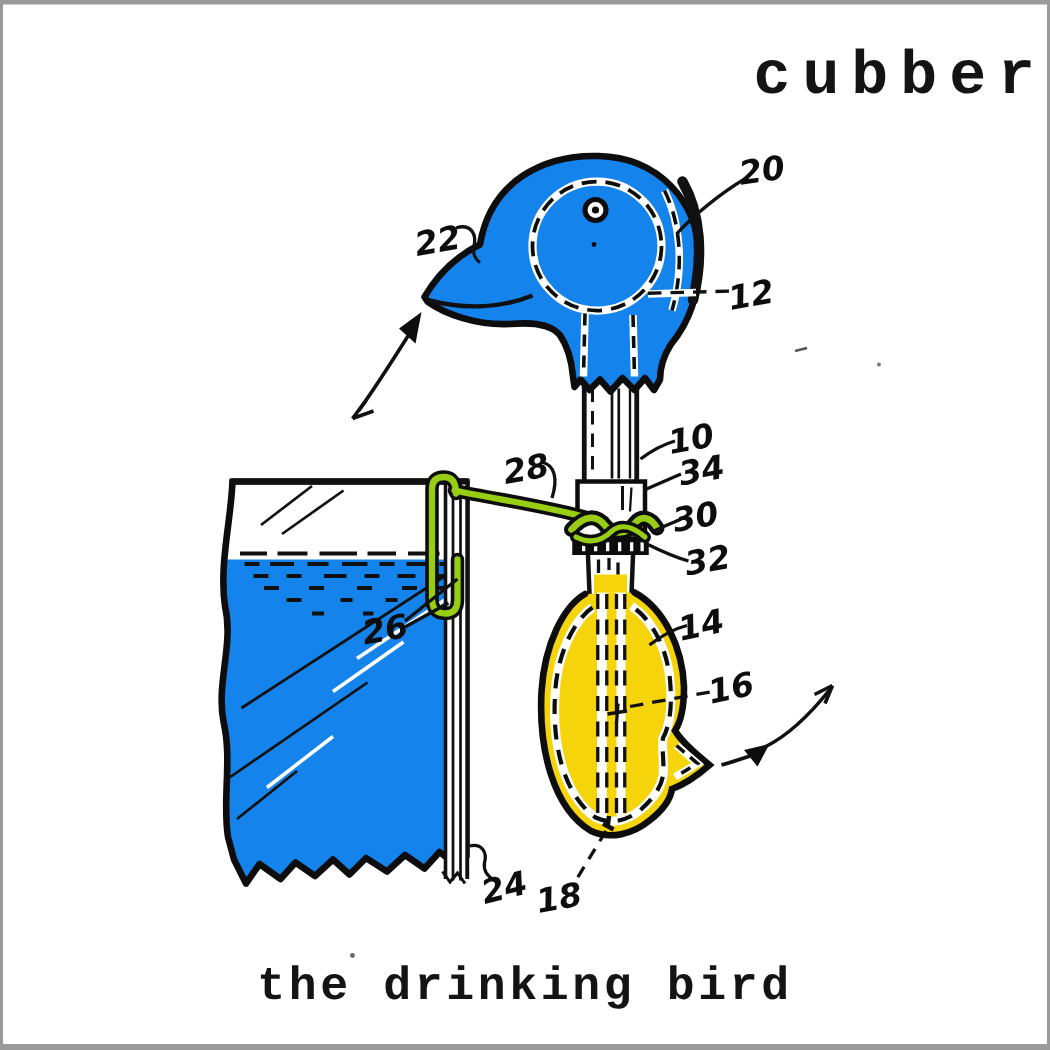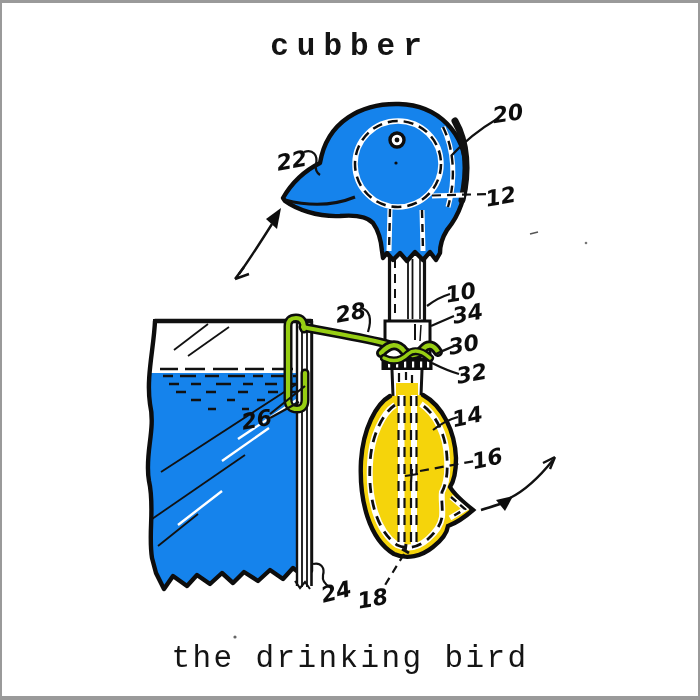--- a/index.html
+++ b/index.html
@@ -5,26 +5,26 @@
   html,body{margin:0;padding:0;background:#fff;}
   .cover{
     position:relative;width:700px;height:700px;box-sizing:border-box;
     background:var(--paper-white,#fff);
     border-style:solid;border-color:var(--frame-gray,#9a9a9a);
     border-width:3px 2px 4px 2px;
     overflow:hidden;
     font-family:"Liberation Mono",monospace;
   }
   .title{
-    position:absolute;top:26px;left:0;width:100%;text-align:center;
-    font-weight:700;font-size:31px;letter-spacing:8px;color:#141414;
+    position:absolute;top:26px;left:0;width:100%;text-align:right;
+    font-weight:700;font-size:41px;letter-spacing:8px;color:#141414;
   }
   .subtitle{
     position:absolute;top:638px;left:0;width:100%;text-align:center;
-    font-weight:400;font-size:31px;letter-spacing:2.4px;color:#141414;
+    font-weight:700;font-size:31px;letter-spacing:2.4px;color:#141414;
   }
   svg{position:absolute;left:0;top:0;}
   .ref-num{
     font-family:"DejaVu Sans",sans-serif;font-style:italic;font-weight:700;
     font-size:22px;fill:#0d0d0d;
   }
   .ln{stroke:#111;fill:none;}
 </style>
 </head>
 <body>

